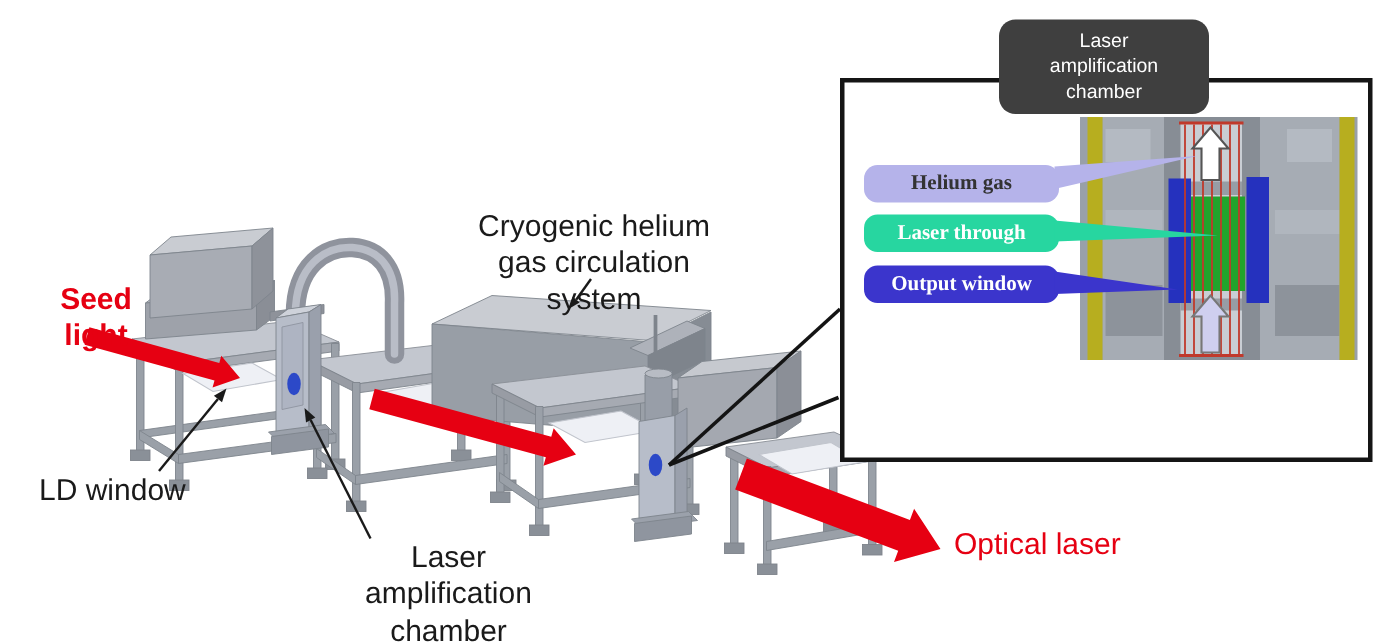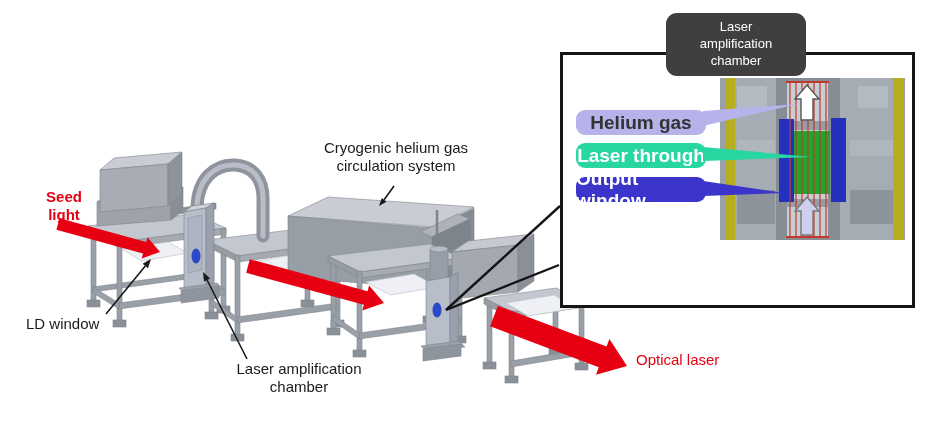--- a/index.html
+++ b/index.html
@@ -1,30 +1,30 @@
 <!DOCTYPE html>
 <html><head>
 <meta charset="utf-8">
 <style>
   html,body{margin:0;padding:0;background:#ffffff;}
   body{font-family:"Liberation Sans", sans-serif;}
   #stage{position:relative;width:929px;height:429px;background:#ffffff;overflow:hidden;}
   #stage svg.layer{position:absolute;left:0;top:0;pointer-events:none;}
-  .lbl{position:absolute;font-size:15px;line-height:1.22;color:#1a1a1a;white-space:normal;}
+  .lbl{position:absolute;font-size:20px;line-height:1.22;color:#1a1a1a;white-space:normal;}
   .lbl.red{color:#e60012;}
   .lbl.center{text-align:center;}
   .lbl.bold{font-weight:bold;}
   .inset-box{position:absolute;left:560px;top:52px;width:349px;height:250px;
              background:#ffffff;border:3px solid #151515;}
   .badge{position:absolute;left:666px;top:13px;width:100px;padding:6px 20px;
          background:#3f3f3f;border-radius:11px;color:#ffffff;font-size:13px;
          line-height:1.3;text-align:center;}
   .pill{position:absolute;width:130px;height:25px;border-radius:9px;
-        font-size:19px;font-weight:bold;display:flex;align-items:center;
-        justify-content:center;}
+        font-size:14px;font-weight:bold;display:flex;align-items:center;
+        justify-content:center;font-family:Liberation Serif, serif;}
   .pill.helium{left:576px;top:110px;background:#b5b3ea;color:#333333;}
   .pill.medium{left:576px;top:143px;background:#27d6a0;color:#ffffff;}
   .pill.window{left:576px;top:177px;background:#3b35cc;color:#ffffff;}
   .caption{position:absolute;left:600px;top:246px;width:300px;font-size:13.2px;
            line-height:1.2;color:#000000;}
 </style>
 </head>
 <body>
 
 <div id="stage">

